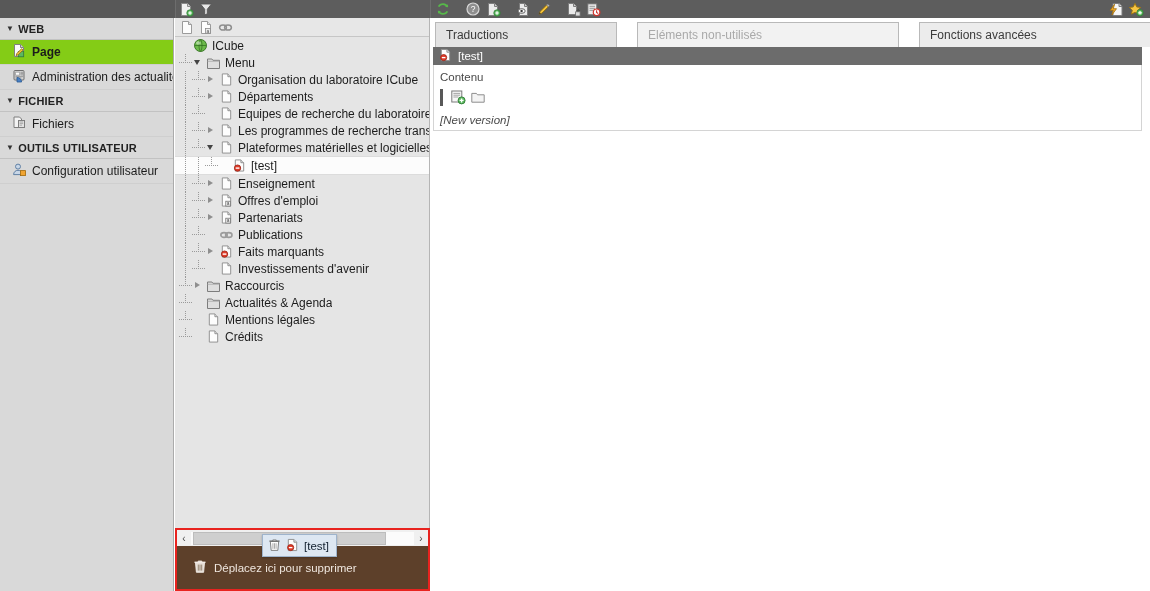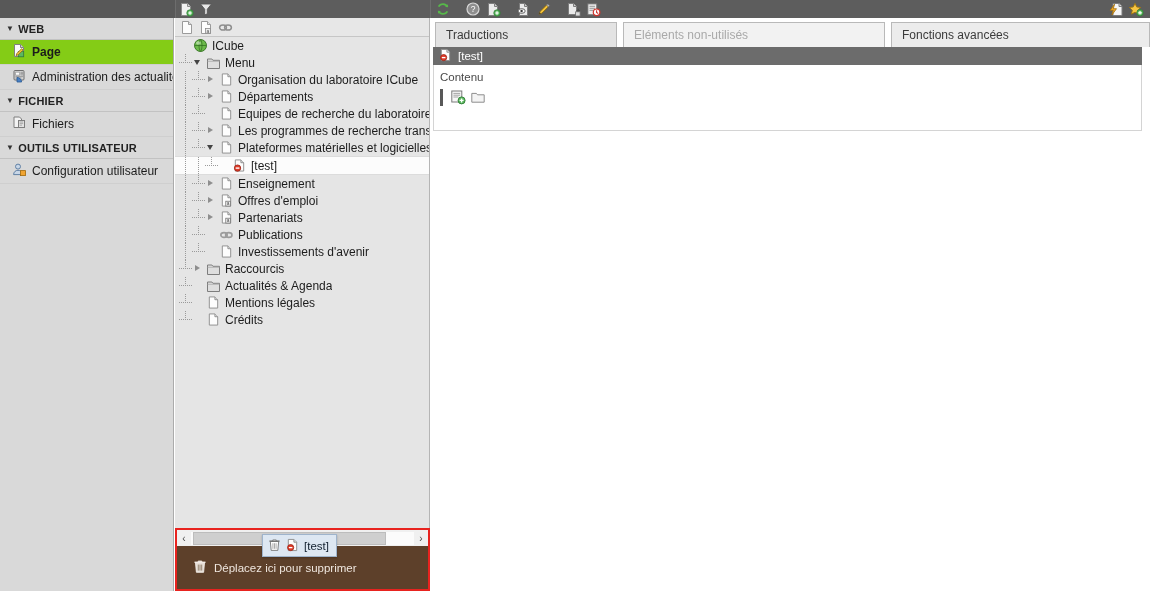--- a/index.html
+++ b/index.html
@@ -143,21 +143,21 @@
     white-space: nowrap;
   }
 
   
   .content {
     position: absolute; left: 431px; top: 18px; right: 0; bottom: 0;
     background: #ffffff;
   }
   .tabstrip {
     position: absolute; left: 0; top: 0; right: 0; height: 29px;
-    display: flex; align-items: flex-end; padding-left: 4px; gap: 6px;
+    display: flex; align-items: flex-end; padding-left: 4px; gap: 20px;
     background: #ffffff;
   }
   .tab {
     height: 25px; min-width: 182px; box-sizing: border-box;
     display: flex; align-items: center; padding: 0 10px;
     font-size: 12px; color: #3b3b3b;
     background: #ececec; border: 1px solid #b9b9b9; border-bottom: none;
     cursor: pointer;
   }
   .tab.wide { min-width: 262px; }
@@ -585,20 +585,41 @@
               <span class="dash"></span>
             </span>
             <span class="tw"></span>
             <span class="ticon">
               <svg width="15" height="14" viewBox="0 0 15 14">
                 <ellipse cx="5" cy="7" rx="3.2" ry="2.4" fill="none" stroke="#9b9b9b" stroke-width="1.6"></ellipse>
                 <ellipse cx="9.8" cy="7" rx="3.2" ry="2.4" fill="none" stroke="#9b9b9b" stroke-width="1.6"></ellipse>
               </svg>
             </span>
             <span class="tlabel">Publications</span>
+          </div>
+          <div class="tree-row">
+            <span class="tw">
+              <span class="vert"></span>
+            </span>
+            <span class="tw">
+              <span class="vert half-top"></span>
+              <span class="dash"></span>
+            </span>
+            <span class="tw">
+              <span class="arrow"></span>
+            </span>
+            <span class="ticon">
+              <svg width="13" height="15" viewBox="0 0 14 15">
+                <path d="M2.5 1.5h6l3 3v9h-9z" fill="#fdfdfd" stroke="#8c8c8c" stroke-width="1"></path>
+                <path d="M8.5 1.5v3h3" fill="#e4e4e4" stroke="#8c8c8c" stroke-width="1"></path>
+                <circle cx="4.9" cy="10.3" r="3.4" fill="#e03c2a" stroke="#9c2213" stroke-width=".9"></circle>
+                <path d="M2.9 10.3h4" stroke="#ffffff" stroke-width="1.5"></path>
+              </svg>
+            </span>
+            <span class="tlabel">Faits marquants</span>
           </div>
           <div class="tree-row">
             <span class="tw">
               <span class="vert"></span>
             </span>
             <span class="tw">
               <span class="vert half-top"></span>
               <span class="dash"></span>
             </span>
             <span class="tw"></span>
@@ -752,16 +773,17 @@
             <circle cx="11.6" cy="11.4" r="3.5" fill="#5cb860" stroke="#2f7d33" stroke-width=".9"></circle>
             <path d="M11.6 9.4v4M9.6 11.4h4" stroke="#ffffff" stroke-width="1.3"></path>
           </svg>
         </span>
         <span class="icon-btn">
           <svg width="16" height="16" viewBox="0 0 16 16">
             <path d="M1.8 4.4h4.6l1.1 1.4h6.7v7.4H1.8z" fill="#f4f4f4" stroke="#8d8d8d" stroke-width="1"></path>
           </svg>
         </span>
       </div>
+      <div class="newversion">[New version]</div>
     </div>
   </div>
 
 </div>
 
 </body></html>

